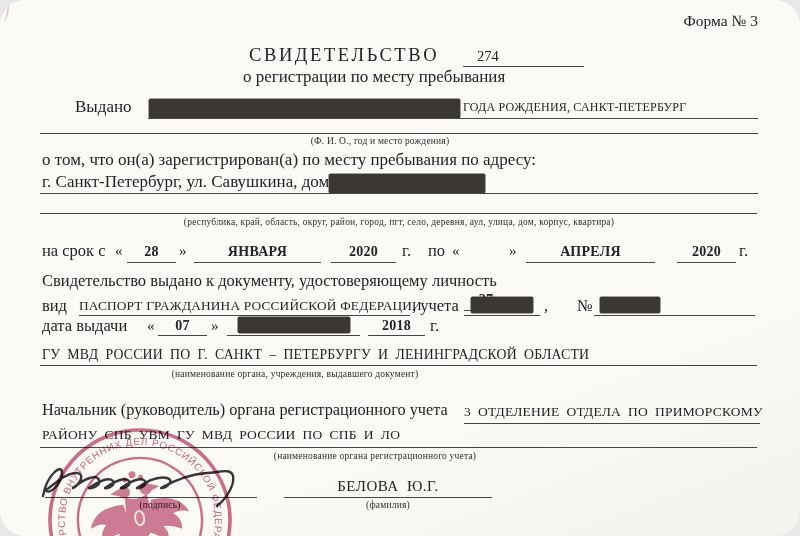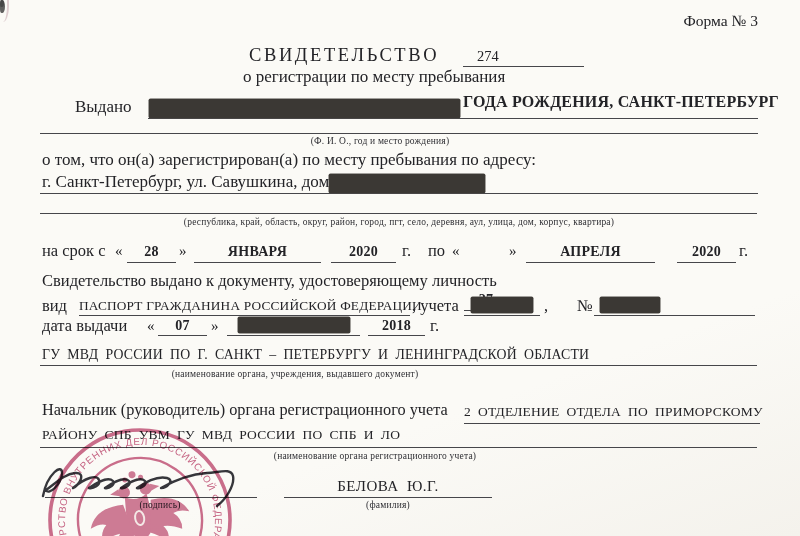--- a/index.html
+++ b/index.html
@@ -1,20 +1,21 @@
 <!DOCTYPE html>
 <html style="--paper: #fbfaf6; --ink: #232327; --line: #46464a; --redaction: #3b3834; --stamp: #c04b73;"><head>
 <meta charset="utf-8">
 <style>
   html,body{margin:0;padding:0;background:#e8e8e8;}
   .page{
     position:relative; width:800px; height:536px; overflow:hidden;
     background:linear-gradient(160deg, var(--paper,#fbfaf6) 70%, #f4f2ec 100%);
     font-family:"Liberation Serif", serif;
     color:var(--ink,#232327);
+    border-radius:25px;
   }
   .abs{position:absolute;}
   .t{font-size:17px; line-height:20px; white-space:nowrap;}
   .t2{font-size:16.5px; line-height:20px; white-space:nowrap;}
   .cap{font-size:9.5px; line-height:11px; color:#2e2e33; text-align:center; letter-spacing:.2px; white-space:nowrap;}
   .rule{border-bottom:1.5px solid var(--line,#46464a);}
   .slot{border-bottom:1.3px solid var(--line,#46464a); text-align:center; white-space:nowrap;}
   .fill{font-weight:700; font-size:14px; letter-spacing:.3px;}
   .redact{background:var(--redaction,#3b3834); border-radius:1.5px; box-shadow:0 0 0 .5px #4a4742;}
   .q{font-size:15px;}
@@ -34,21 +35,21 @@
 
   <div class="abs" style="right:42px;top:12px;font-size:15.5px;">Форма № 3</div>
 
   <div class="abs" style="left:249px;top:45px;font-size:18.5px;letter-spacing:2.6px;">СВИДЕТЕЛЬСТВО</div>
   <div class="abs slot" style="left:463px;top:47px;width:107px;height:19px;text-align:left;padding-left:14px;font-size:14.5px;line-height:19px;"><span>274</span></div>
   <div class="abs" style="left:243px;top:67px;font-size:17px;">о регистрации по месту пребывания</div>
 
   <div class="abs t" style="left:75px;top:97px;">Выдано</div>
   <div class="abs rule" style="left:148px;top:98px;width:610px;height:20px;"></div>
   <div class="abs redact" style="left:149px;top:99px;width:311px;height:19px;"></div>
-  <div class="abs" style="left:463px;top:93px;font-size:16px;font-weight:700;letter-spacing:.2px;white-space:nowrap;">ГОДА РОЖДЕНИЯ, САНКТ-ПЕТЕРБУРГ</div>
+  <div class="abs" style="left:463px;top:100px;font-size:12px;font-weight:400;letter-spacing:.2px;white-space:nowrap;">ГОДА РОЖДЕНИЯ, САНКТ-ПЕТЕРБУРГ</div>
   <div class="abs rule" style="left:40px;top:113px;width:718px;height:20px;"></div>
   <div class="abs cap" style="left:190px;top:136px;width:380px;">(Ф. И. О., год и место рождения)</div>
 
   <div class="abs t" style="left:42px;top:150px;">о том, что он(а) зарегистрирован(а) по месту пребывания по адресу:</div>
   <div class="abs t" style="left:42px;top:172px;">г. Санкт-Петербург, ул. Савушкина, дом</div>
   <div class="abs rule" style="left:40px;top:173px;width:718px;height:20px;"></div>
   <div class="abs redact" style="left:329px;top:174px;width:156px;height:19px;"></div>
   <div class="abs rule" style="left:40px;top:193px;width:717px;height:20px;"></div>
   <div class="abs cap" style="left:40px;top:217px;width:718px;">(республика, край, область, округ, район, город, пгт, село, деревня, аул, улица, дом, корпус, квартира)</div>
 
@@ -89,21 +90,21 @@
     <span class="abs slot" style="left:227px;width:133px;height:19px;"><span class="redact" style="display:inline-block;width:112px;height:16px;margin-top:1px;"></span></span>
     <span class="abs slot fill" style="left:368px;width:57px;height:19px;line-height:19px;">2018</span>
     <span class="abs t2" style="left:430px;">г.</span>
   </div>
 
   <div class="abs smalltext" style="left:42px;top:347px;font-size:13.8px;">ГУ МВД РОССИИ ПО Г. САНКТ – ПЕТЕРБУРГУ И ЛЕНИНГРАДСКОЙ ОБЛАСТИ</div>
   <div class="abs rule" style="left:40px;top:345px;width:717px;height:20px;"></div>
   <div class="abs cap" style="left:95px;top:369px;width:400px;">(наименование органа, учреждения, выдавшего документ)</div>
 
   <div class="abs" style="left:42px;top:400px;font-size:16.3px;white-space:nowrap;">Начальник (руководитель) органа регистрационного учета</div>
-  <div class="abs slot smalltext" style="left:464px;top:401px;width:296px;height:22px;line-height:22px;">2 ОТДЕЛЕНИЕ ОТДЕЛА ПО ПРИМОРСКОМУ</div>
+  <div class="abs slot smalltext" style="left:464px;top:401px;width:296px;height:22px;line-height:22px;">3 ОТДЕЛЕНИЕ ОТДЕЛА ПО ПРИМОРСКОМУ</div>
   <div class="abs smalltext" style="left:42px;top:427px;z-index:2;">РАЙОНУ СПБ УВМ ГУ МВД РОССИИ ПО СПБ И ЛО</div>
   <div class="abs rule" style="left:40px;top:427px;width:717px;height:20px;"></div>
   <div class="abs cap" style="left:175px;top:451px;width:400px;">(наименование органа регистрационного учета)</div>
 
   <svg class="abs stamp-svg" style="left:38px;top:420px;z-index:3;" width="204" height="200" viewBox="0 0 200 200">
     <defs>
       <path id="arcTop" d="M 47,153 A 75,75 0 1 1 153,153"></path>
       <path id="arcBottom" d="M 58.7,159 A 72,72 0 0 0 141.3,159"></path>
     </defs>
     <g stroke="var(--stamp,#c04b73)" fill="none" opacity="0.8">

